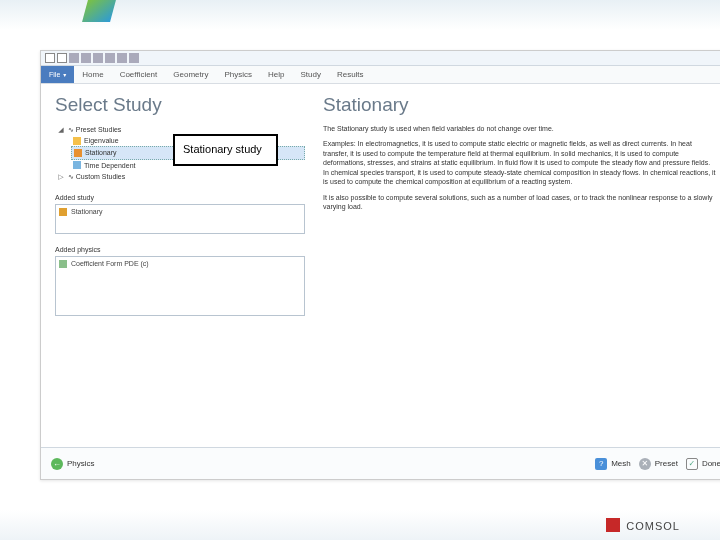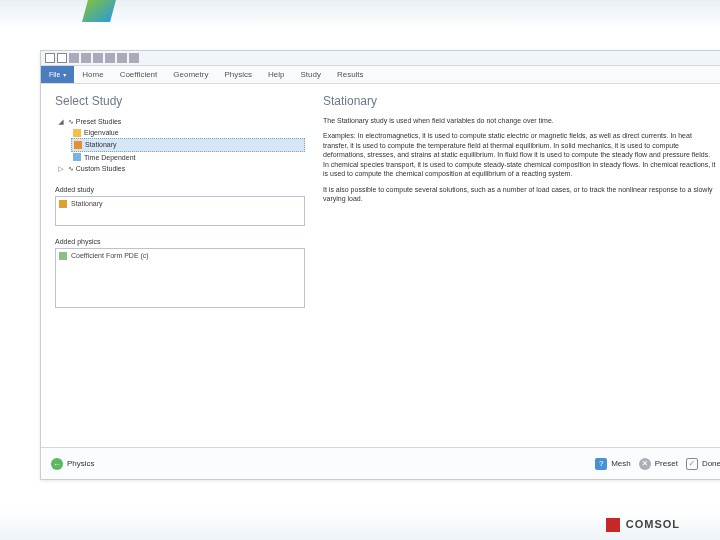--- a/index.html
+++ b/index.html
@@ -16,21 +16,21 @@
 
 .ribbon{height:18px;background:#f8fafb;border-bottom:1px solid #d8dde3;display:flex;align-items:stretch;font-size:8px;color:#555}
 .file-tab{background:#4a7cbf;color:#fff;padding:0 8px;display:flex;align-items:center;font-size:7px}
 .file-tab::after{content:"▾";margin-left:3px;font-size:6px}
 .ribbon-tab{padding:0 8px;display:flex;align-items:center;cursor:pointer}
 
 .content{display:flex;height:calc(100% - 33px - 32px);padding:10px 14px}
 .left-panel{width:260px;padding-right:10px}
 .right-panel{flex:1;padding-left:8px}
 
-.panel-title{font-size:12px;color:#6a7a8a;font-weight:300;margin-bottom:8px}
+.panel-title{font-size:19px;color:#6a7a8a;font-weight:300;margin-bottom:8px}
 
 .tree{font-size:7px;color:#333;line-height:1.6;position:relative}
 .tree-node{display:flex;align-items:center;gap:3px;padding:0 2px}
 .tree-node.sel{background:#d6e6f7;border:1px dotted #7aa}
 .tree-toggle{width:8px;text-align:center;color:#666;cursor:pointer}
 .tree-icon{width:8px;height:8px;display:inline-block}
 .tree-icon.study{background:#f5c04a}
 .tree-icon.stat{background:#e89030}
 .tree-icon.time{background:#7ab5e0}
 
@@ -46,21 +46,21 @@
 .list-icon.phys{background:#8abf8a}
 
 .bottom-bar{position:absolute;bottom:0;left:0;right:0;height:32px;border-top:1px solid #d0d8e0;background:#fafcfd;display:flex;align-items:center;padding:0 10px;gap:8px;font-size:8px;color:#333}
 .bb-btn{display:flex;align-items:center;gap:4px;cursor:pointer}
 .bb-icon{width:12px;height:12px;border-radius:50%;display:flex;align-items:center;justify-content:center;font-size:8px;color:#fff}
 .bb-icon.back{background:#5cb85c}
 .bb-icon.help{background:#4a90d9;border-radius:2px}
 .bb-icon.cancel{background:#aab0b8}
 .bb-icon.done{background:none;border:1px solid #888;border-radius:2px;color:#5a8}
 
-.footer-logo{position:absolute;right:40px;bottom:8px;display:flex;align-items:flex-start;gap:6px;font-size:11px;font-weight:700;color:#444;letter-spacing:1px}
+.footer-logo{position:absolute;right:40px;bottom:8px;display:flex;align-items:flex-end;gap:6px;font-size:11px;font-weight:400;color:#444;letter-spacing:1px}
 .footer-logo-mark{width:14px;height:14px;background:#c62828}
 
 .footer-band{position:absolute;left:0;right:0;bottom:0;height:30px;background:linear-gradient(to top,#eef3f7,#fff);z-index:-1}
 </style>
 </head>
 <body>
 
 <div class="top-deco">
   <div class="top-deco-square"></div>
 </div>
@@ -87,20 +87,21 @@
     <div class="ribbon-tab">Help</div>
     <div class="ribbon-tab">Study</div>
     <div class="ribbon-tab">Results</div>
   </div>
 
   <div class="content">
     <div class="left-panel">
       <div class="panel-title">Select Study</div>
 
       <div class="tree">
+        <div class="callout">Stationary study</div>
         <div class="tree-node">
           <span class="tree-toggle">◢</span>
           <span>∿ <span>Preset Studies</span></span>
         </div>
         <div style="padding-left:16px">
           <div class="tree-node">
             <span class="tree-icon study"></span>
             <span>Eigenvalue</span>
           </div>
           <div class="tree-node sel">

